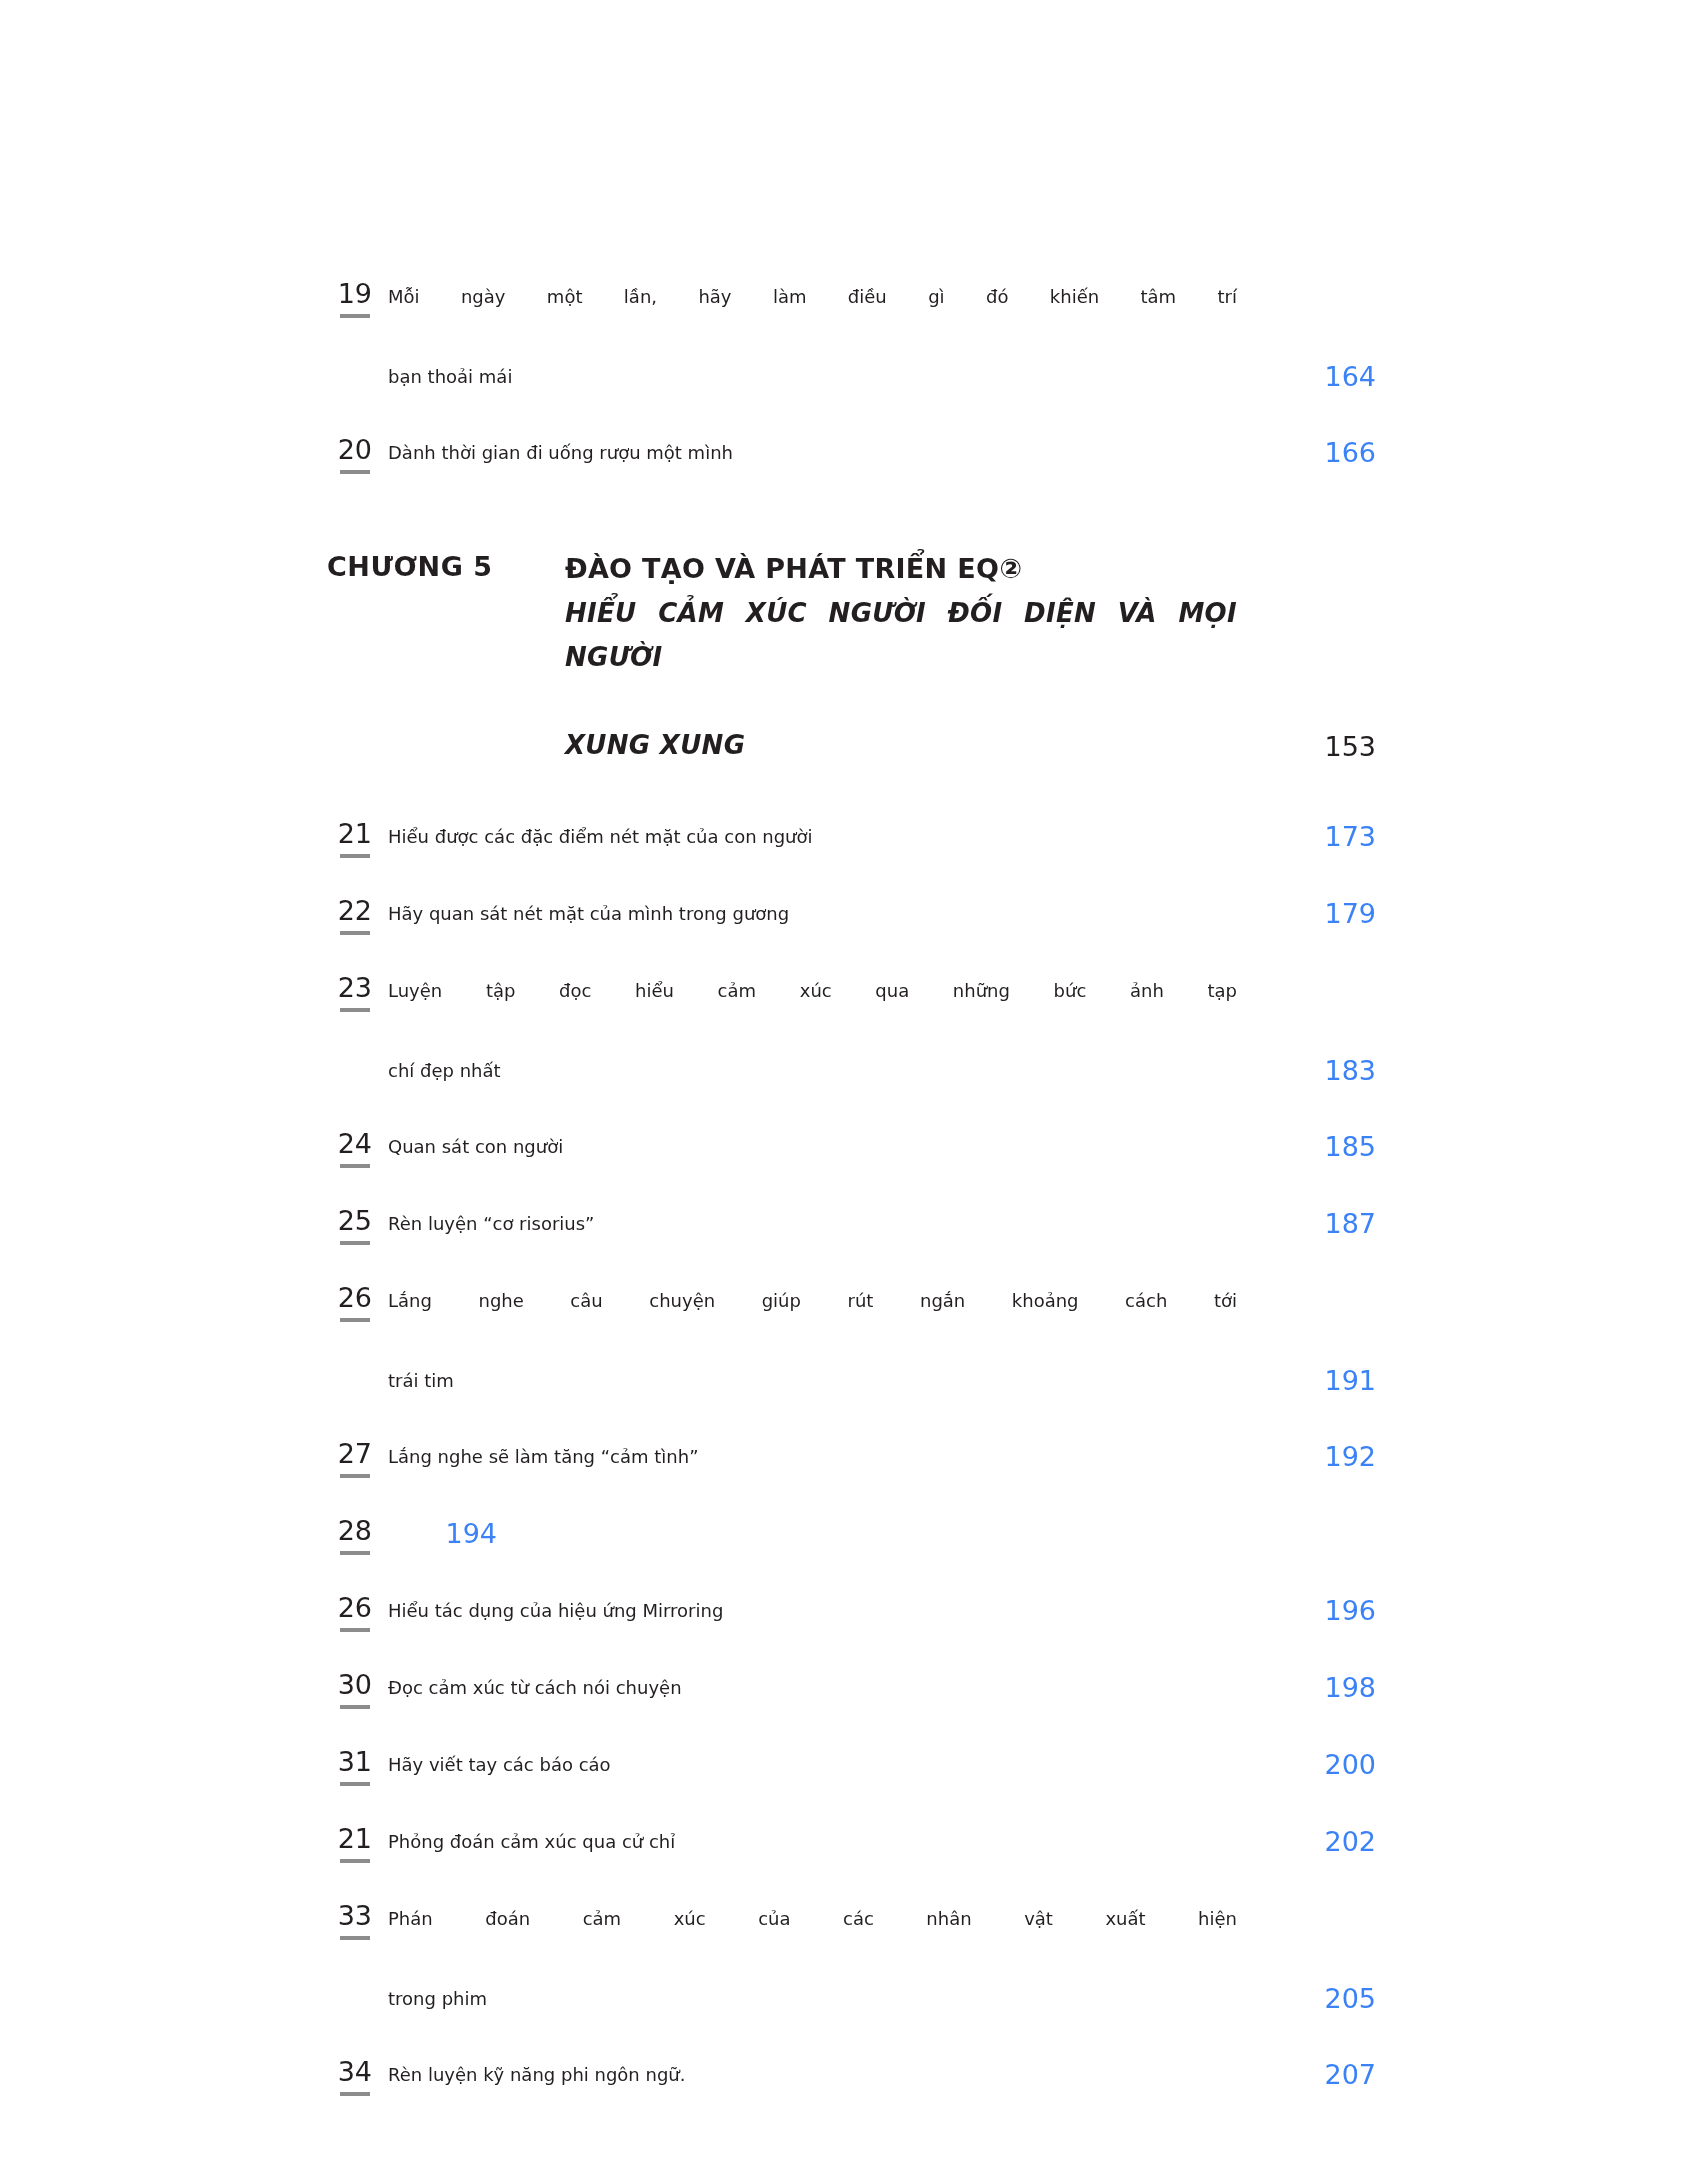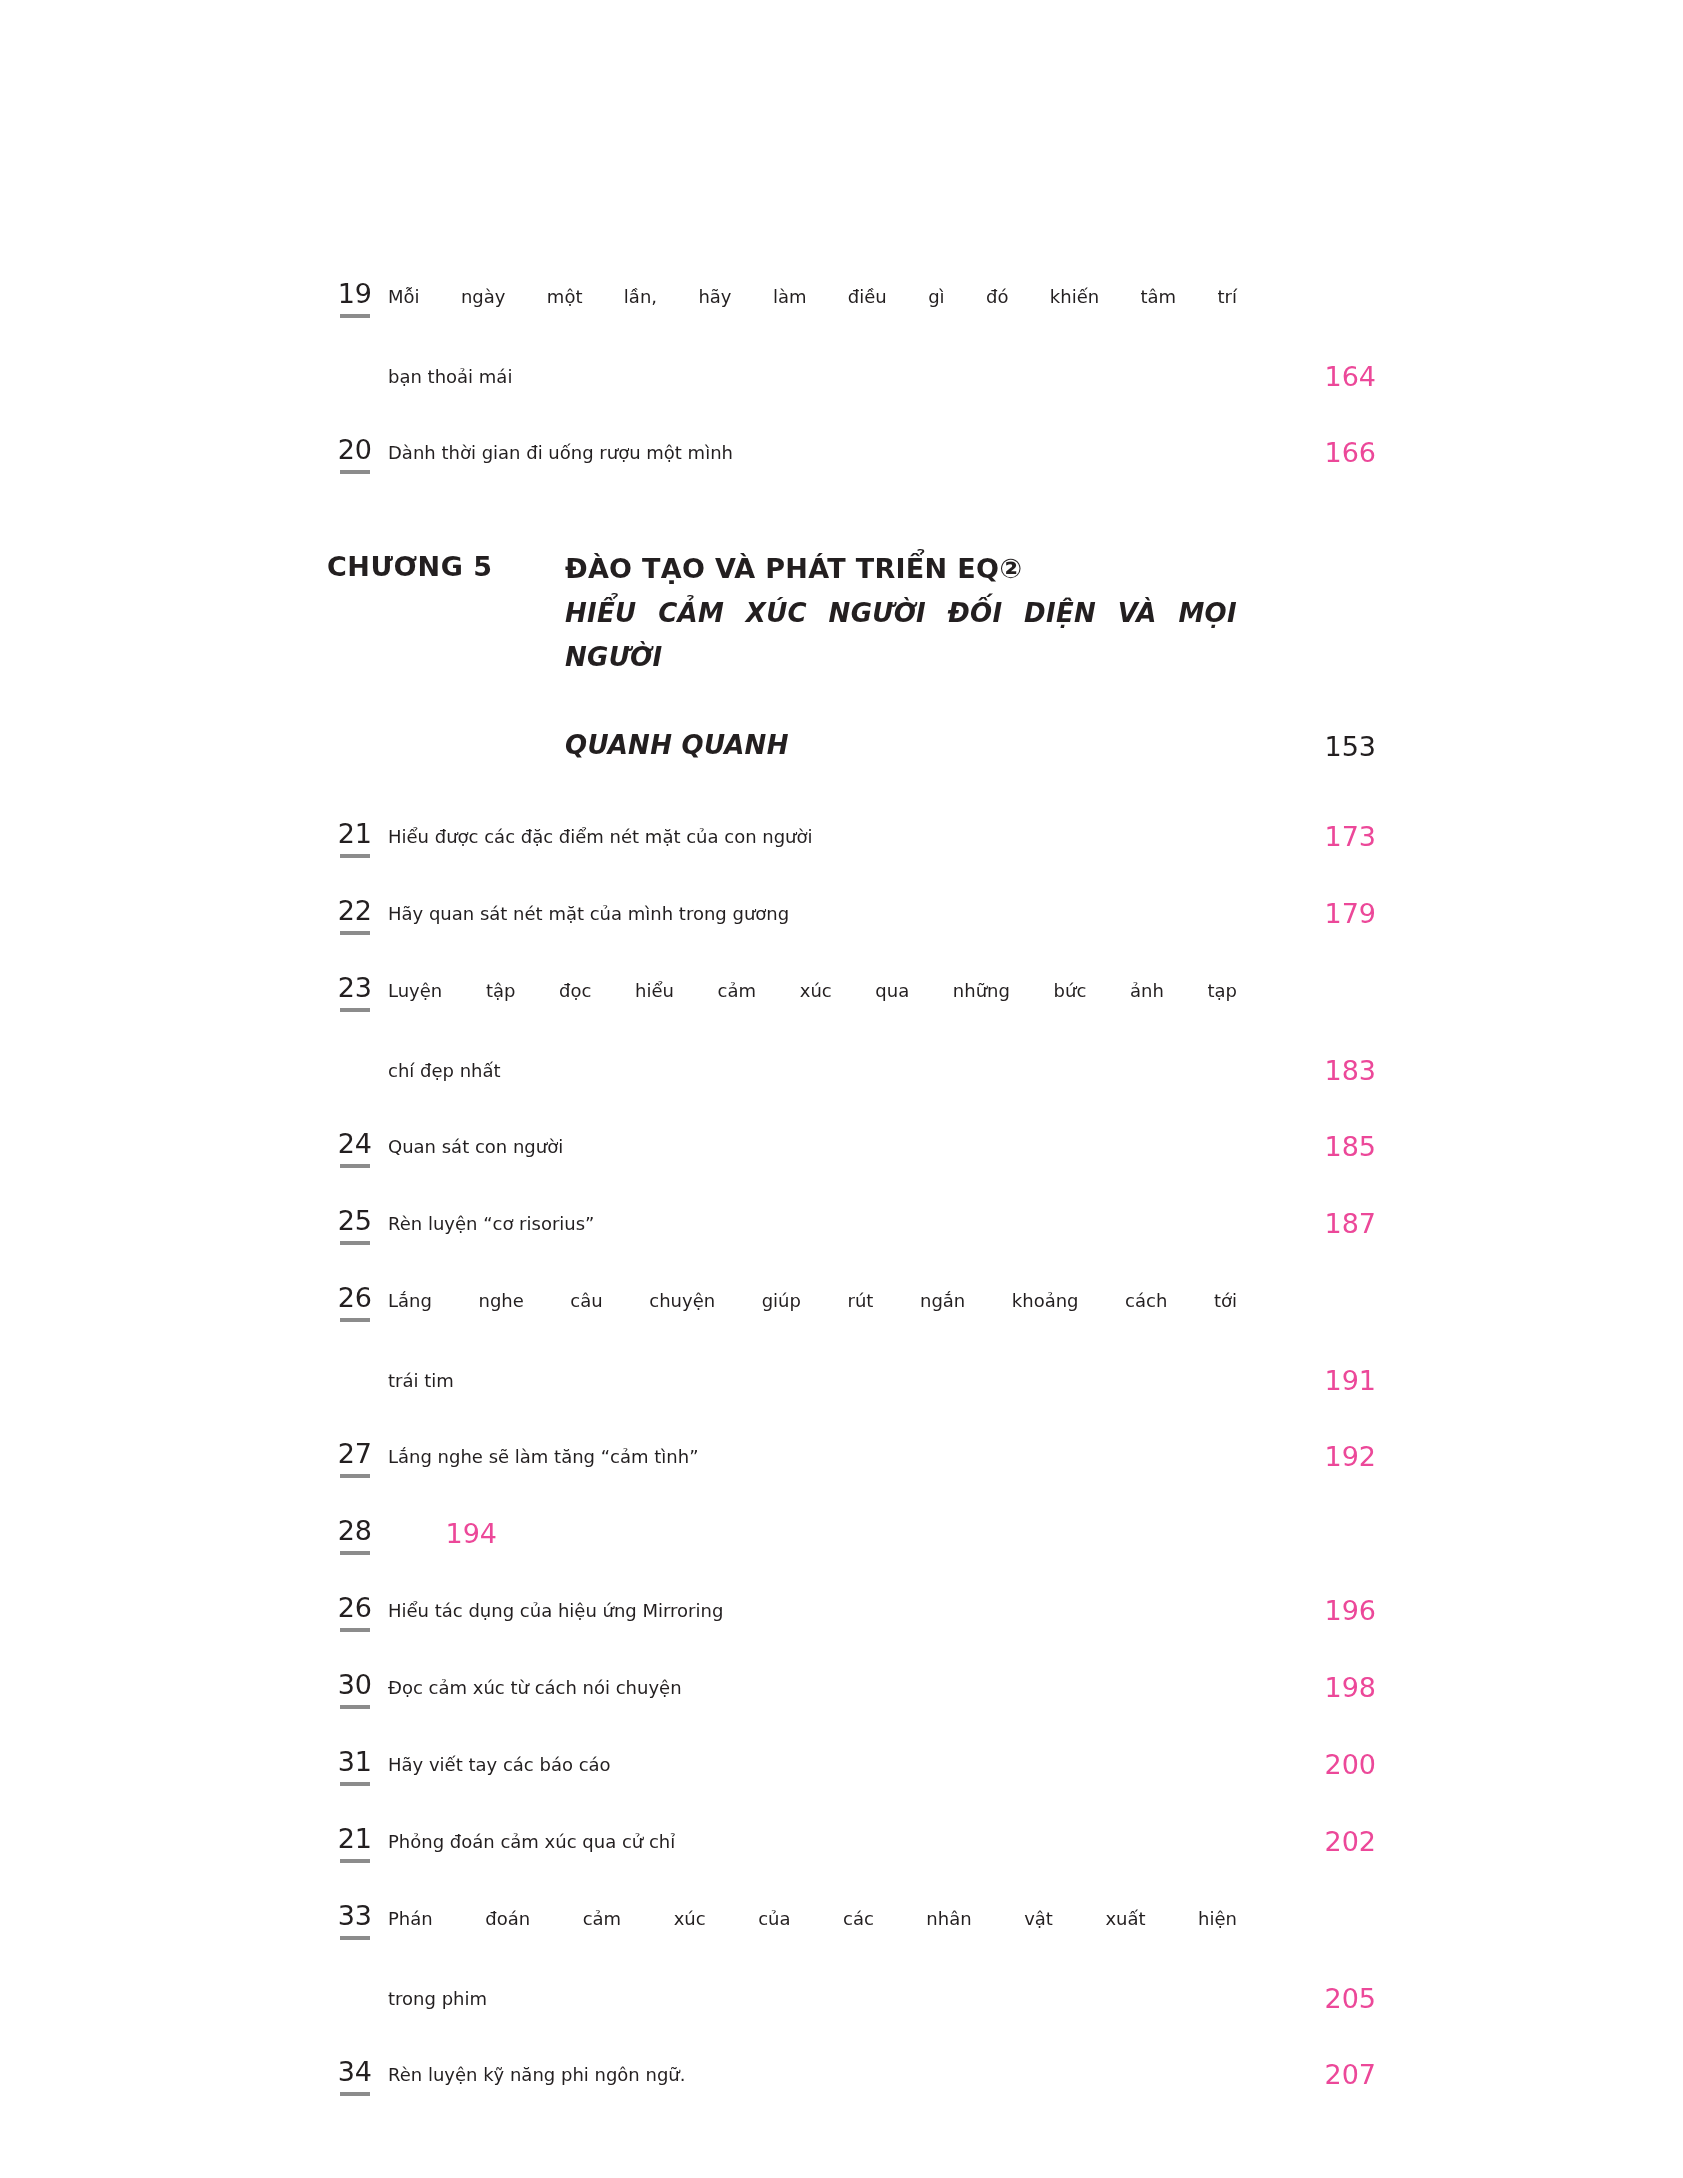--- a/index.html
+++ b/index.html
@@ -67,21 +67,21 @@
     color: #231f20;
     text-align: justify;
     padding-right: 30px;
   }
   .page-col {
     width: 109px;
     flex: 0 0 109px;
     text-align: right;
     font-size: 27px;
     line-height: 40px;
-    color: #ec4899;
+    color: #3b82f6;
   }
   
   .entry.two-line .page-col {
     align-self: flex-end;
   }
   .entry.one-line .page-col {
     align-self: flex-start;
   }
 
   
@@ -184,21 +184,21 @@
       <div class="page-col">166</div>
     </div>
 
     <div class="chapter">
       <div class="chapter-row" style="width:100%;">
         <div class="chapter-label">CHƯƠNG 5</div>
         <div class="chapter-body">
           <div class="chapter-title">ĐÀO TẠO VÀ PHÁT TRIỂN EQ②</div>
           <div class="chapter-sub">
             <span class="just-line">HIỂU CẢM XÚC NGƯỜI ĐỐI DIỆN VÀ MỌI NGƯỜI</span>
-            <span>QUANH QUANH</span>
+            <span>XUNG XUNG</span>
           </div>
         </div>
         <div class="chapter-page">153</div>
       </div>
     </div>
 
     <div class="entry one-line">
       <div class="num-col">
         <span class="num">21</span>
       </div>

